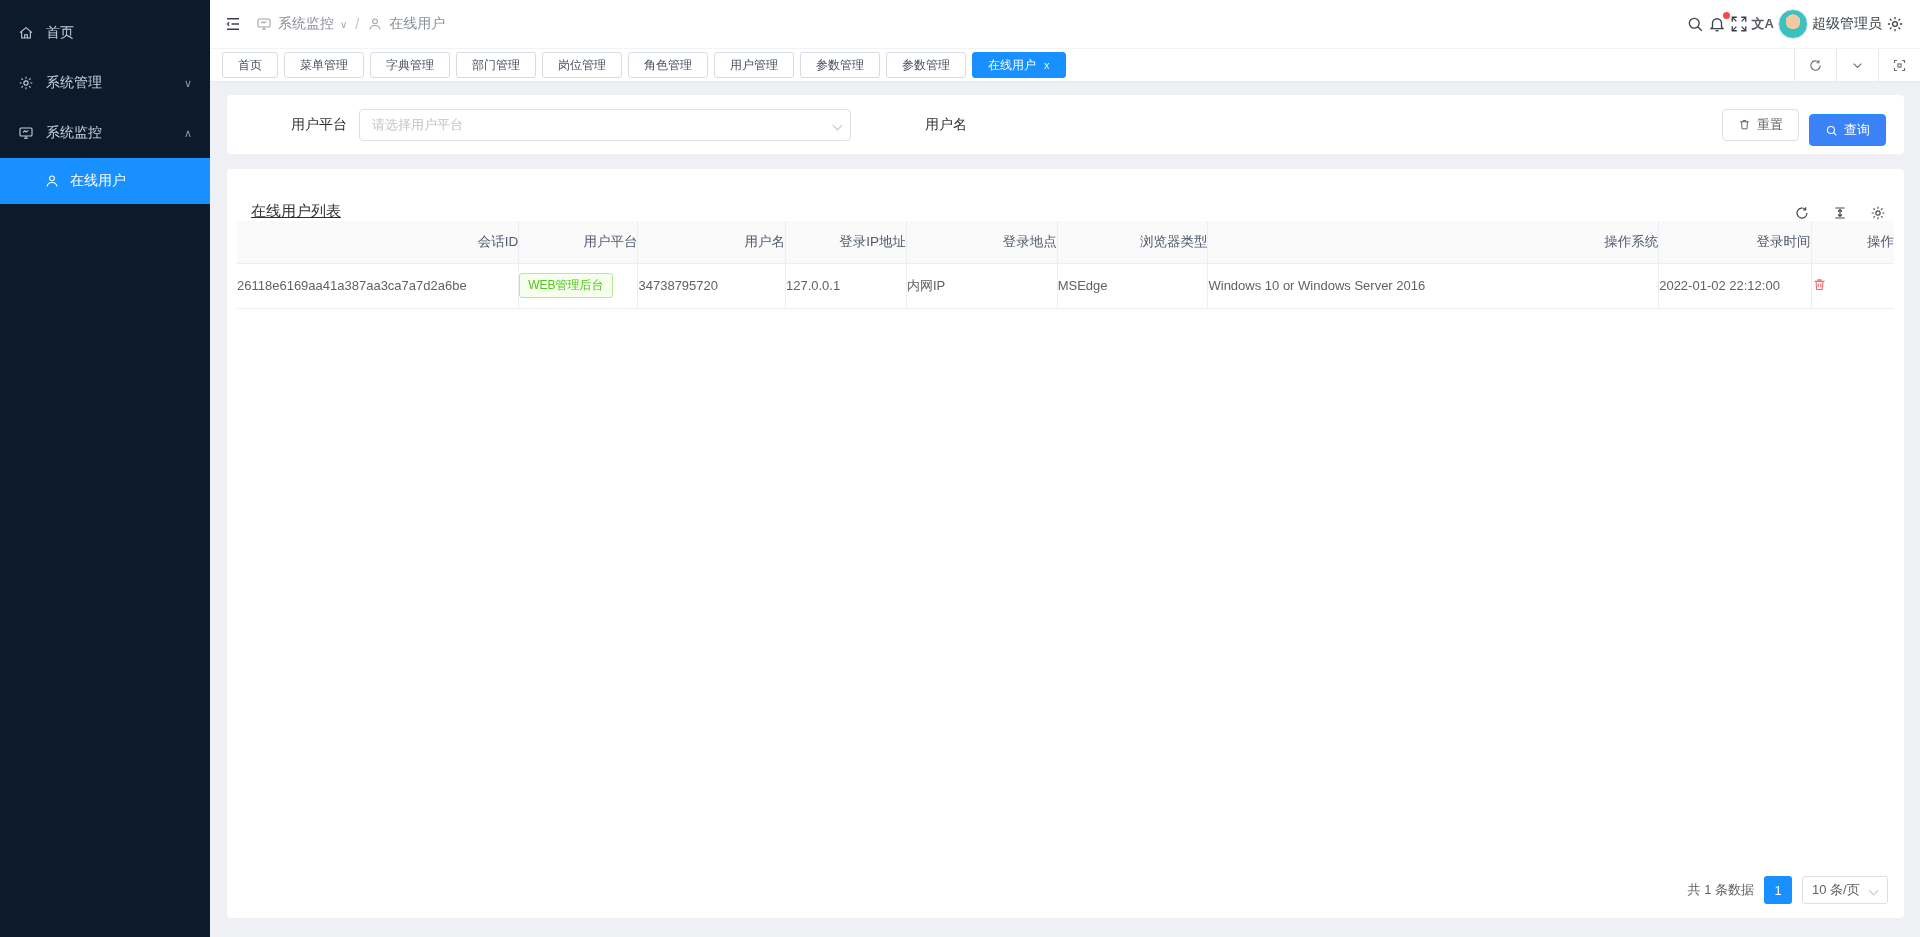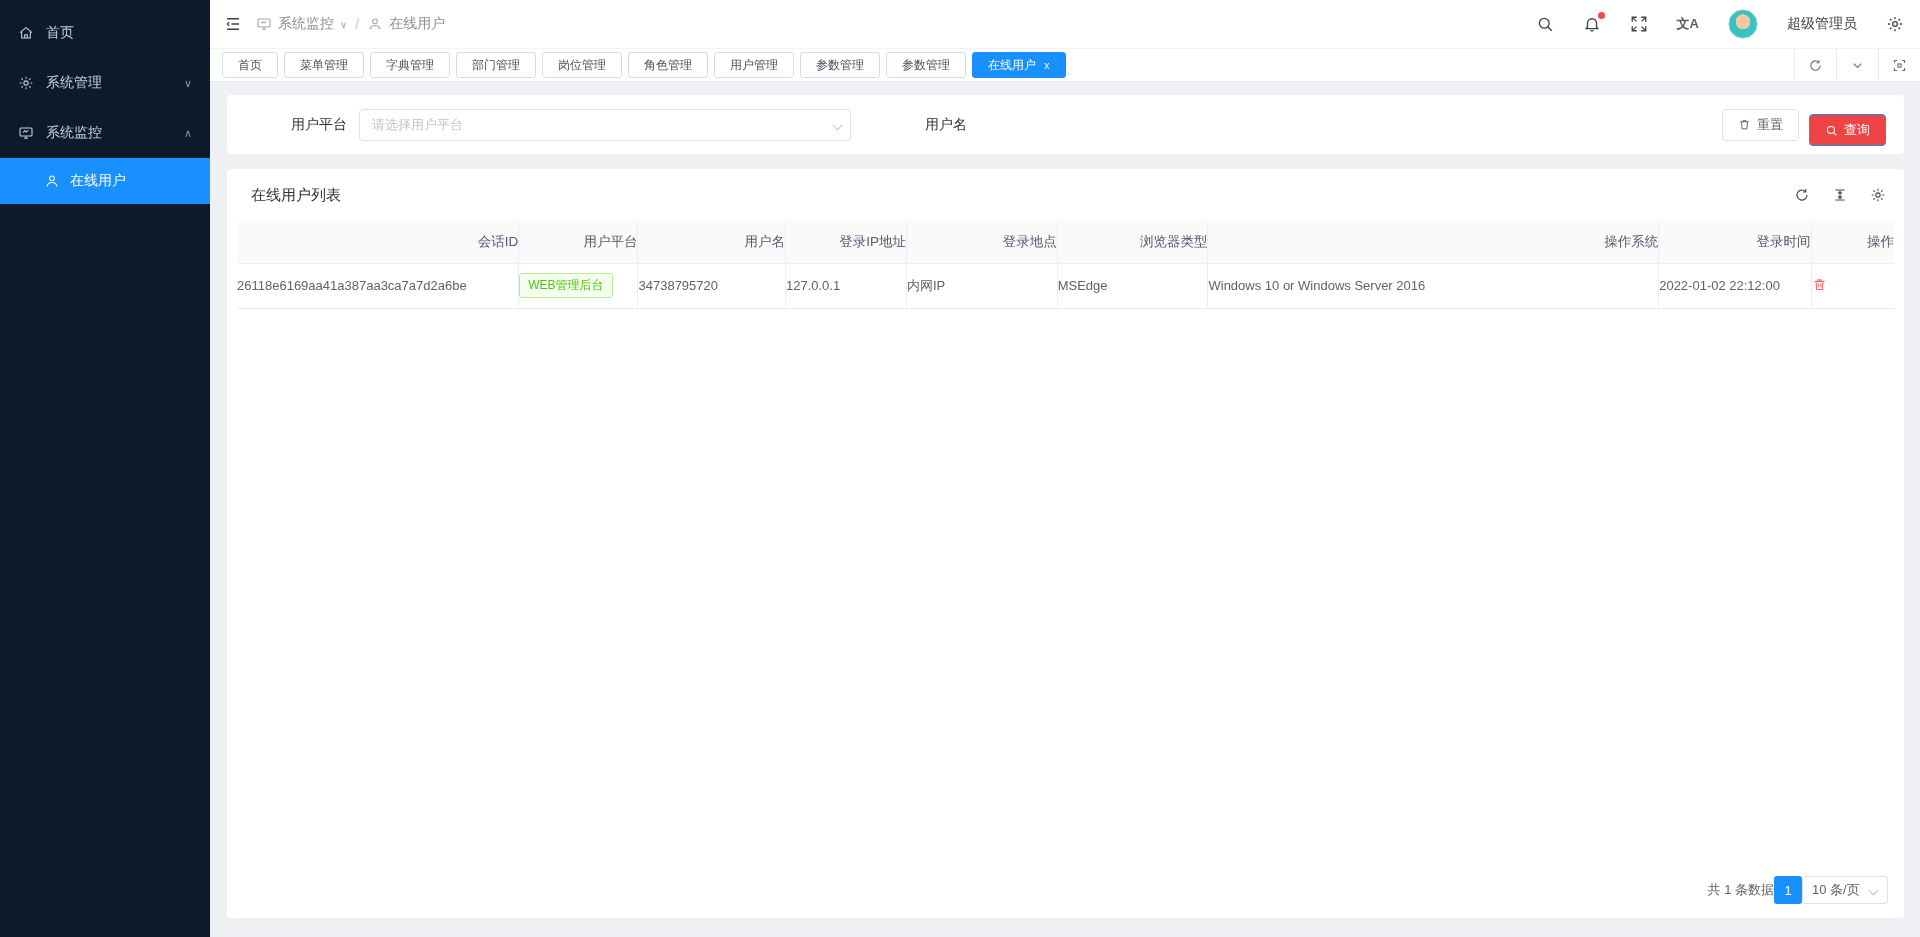--- a/index.html
+++ b/index.html
@@ -27,21 +27,21 @@
   
   .topbar { height:48px; background:#fff; display:flex; align-items:center; justify-content:space-between; padding:0 16px 0 14px; }
   .topbar-left { display:flex; align-items:center; gap:14px; }
   .hicon { color:#5a5e66; cursor:pointer; display:flex; align-items:center; }
   .hicon svg { width:18px; height:18px; }
   .crumb { display:flex; align-items:center; gap:8px; color:#8a8f97; font-size:14px; }
   .crumb .seg { display:flex; align-items:center; gap:6px; cursor:pointer; }
   .crumb .chev { font-size:10px; color:#a0a5ab; }
   .crumb .sep { color:#c0c4cc; }
   .crumb .current { color:#8a8f97; }
-  .topbar-right { display:flex; align-items:center; gap:29px; }
+  .topbar-right { display:flex; align-items:center; gap:4px; }
   .bell-wrap { position:relative; }
   .red-dot { position:absolute; top:-3px; right:-4px; width:7px; height:7px; border-radius:50%; background:#f5484d; }
   .trans { font-size:13px; color:#5a5e66; font-weight:bold; cursor:pointer; }
   .avatar { width:30px; height:30px; border-radius:50%; background:radial-gradient(circle at 50% 42%, #f2c9a0 34%, #38c3c1 35%); border:1px solid #e3e5e8; cursor:pointer; }
   .uname { font-size:14px; color:#3c4248; cursor:pointer; }
 
   
   .tabbar { height:34px; background:#fff; border-top:1px solid #f2f3f5; border-bottom:1px solid #e6e9ee; display:flex; align-items:center; }
   .tabs { flex:1; display:flex; align-items:center; gap:6px; padding-left:12px; }
   .tab { height:26px; display:flex; align-items:center; padding:0 15px; border:1px solid #d8dce5; background:#fff; color:#495060; font-size:12px; border-radius:3px; cursor:pointer; white-space:nowrap; }
@@ -59,38 +59,38 @@
   .f-label.l1 { margin-left:46px; }
   .f-label.l2 { margin-left:74px; }
   .sel-wrap { position:relative; }
   .f-input { width:492px; height:32px; border:1px solid #dcdfe6; border-radius:4px; padding:0 28px 0 12px; font-size:13px; color:#606266; outline:none; font-family:inherit; background:#fff; }
   .f-input::placeholder { color:#bfc4cc; }
   .sel-caret { position:absolute; right:10px; top:13px; width:7px; height:7px; border-right:1px solid #c0c4cc; border-bottom:1px solid #c0c4cc; transform:rotate(45deg); pointer-events:none; }
   .spacer { flex:1; }
   .btn { height:32px; display:inline-flex; align-items:center; gap:6px; border-radius:4px; font-size:13px; padding:0 15px; cursor:pointer; }
   .btn svg { width:13px; height:13px; }
   .btn-plain { background:#fff; border:1px solid #dcdfe6; color:#606266; margin-right:10px; }
-  .btn-primary { background:#ef4444; border:1px solid #1890ff; color:#fff;margin-top:11px; }
+  .btn-primary { background:#3b82f6; border:1px solid #1890ff; color:#fff;margin-top:11px; }
 
   .table-card { flex:1; display:flex; flex-direction:column; padding:0 10px 12px 10px; min-height:0; }
-  .card-head { height:52px; display:flex; align-items:center; justify-content:space-between; padding:0 8px 0 14px; }
+  .card-head { height:52px; display:flex; align-items:flex-end; justify-content:space-between; padding:0 8px 0 14px;text-decoration:underline; }
   .card-title { font-size:15px; color:#303133; }
   .card-tools { display:flex; align-items:center; gap:22px; color:#454a50; }
   .card-tools svg { width:16px; height:16px; cursor:pointer; }
 
   table.grid { width:100%; border-collapse:collapse; table-layout:fixed; }
   .grid th { background:#fafafa; height:42px; font-size:13.5px; font-weight:normal; color:#515a6e; border-bottom:1px solid #ebeef5; border-right:1px solid #ebeef5; text-align:right; }
   .grid th:last-child { border-right:none; }
   .grid td { height:45px; font-size:13px; color:#606266; border-bottom:1px solid #ebeef5; border-right:1px solid #ebeef5; background:#fff; overflow:hidden; white-space:nowrap; }
   .grid td:last-child { border-right:none; }
   .tag-green { display:inline-block; padding:3px 8px; font-size:12px; color:#52c41a; background:#f6ffed; border:1px solid #b7eb8f; border-radius:3px; }
   .del-btn { color:#f56c6c; cursor:pointer; display:inline-flex; }
   .del-btn svg { width:15px; height:15px; }
 
-  .pager { margin-top:auto; display:flex; align-items:center; justify-content:flex-end; gap:0; padding:10px 6px 2px 0; }
+  .pager { margin-top:auto; display:flex; align-items:center; justify-content:flex-end; gap:10px; padding:10px 6px 2px 0; }
   .pager-total { font-size:13px; color:#606266; }
   .page-btn { min-width:28px; height:28px; background:#1890ff; color:#fff; border-radius:3px; display:flex; align-items:center; justify-content:center; font-size:13px; cursor:pointer; }
   .size-sel { position:relative; width:86px; height:28px; border:1px solid #dcdfe6; border-radius:3px; display:flex; align-items:center; padding-left:9px; font-size:13px; color:#606266; cursor:pointer; background:#fff; }
   .size-sel .sel-caret { top:10px; }
 </style>
 </head>
 <body>
 
 <aside class="sidebar">
   <nav class="menu">

